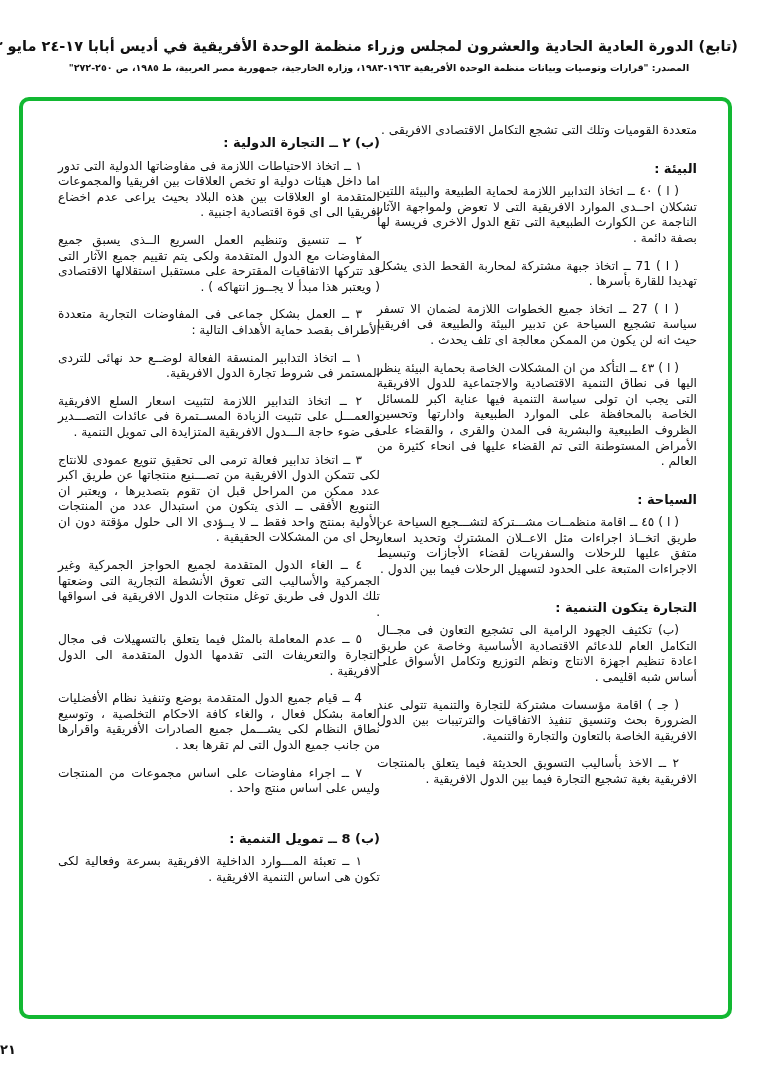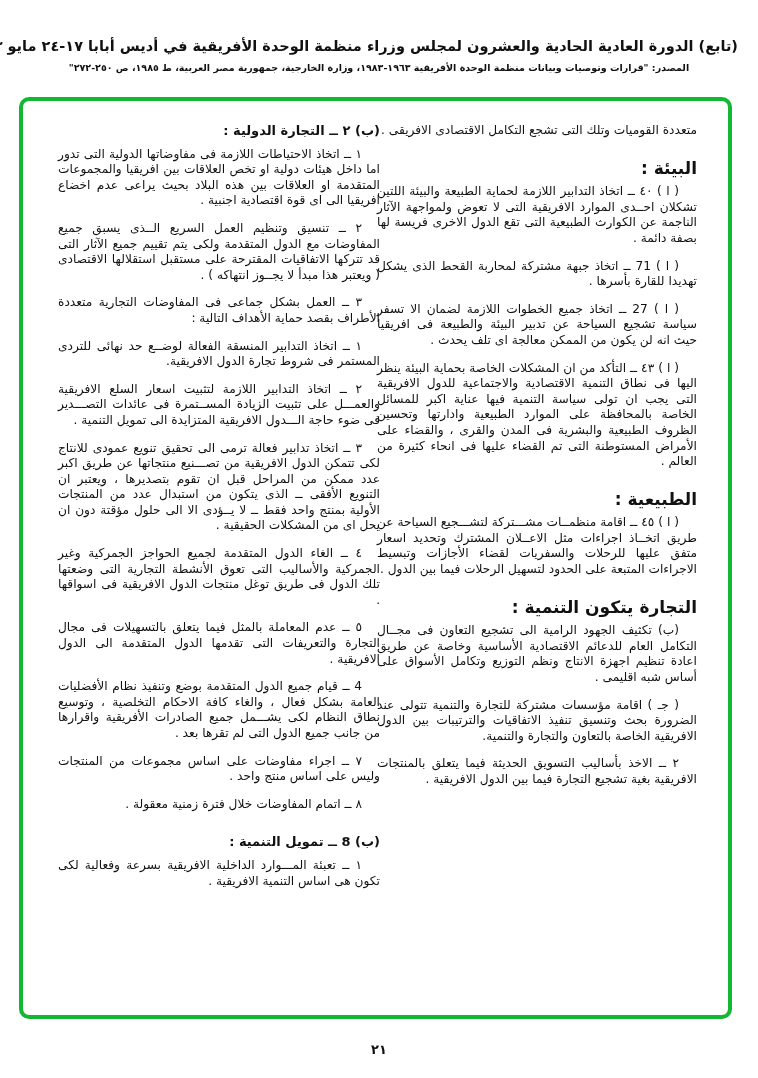--- a/index.html
+++ b/index.html
@@ -6,26 +6,26 @@
   body { width: 758px; height: 1078px; position: relative; overflow: hidden;
          font-family: "DejaVu Sans", sans-serif; color: #111; }
   .header { position: absolute; top: 36px; left: 20px; right: 20px; direction: rtl; text-align: center; }
   .title { font-weight: bold; font-size: 14.5px; line-height: 20px; white-space: nowrap; }
   .source { font-weight: bold; font-size: 9.5px; line-height: 16px; margin-top: 4px; white-space: nowrap; }
   .frame { position: absolute; left: 19px; top: 97px; width: 713px; height: 922px;
            border: 4px solid #12b832; border-radius: 10px; box-sizing: border-box; }
   .col { position: absolute; top: 22px; direction: rtl; text-align: justify; font-size: 12.2px; line-height: 15.6px; }
   .col.right { right: 31px; width: 320px; }
   .col.left { right: 348px; width: 322px; }
-  .heading { font-weight: bold; font-size: 17px; margin: 0 0 8px 0; }
-  .subheading { font-weight: bold; font-size: 13px; margin: 0 0 8px 0; }
+  .heading { font-weight: bold; font-size: 13px; margin: 0 0 8px 0; }
+  .subheading { font-weight: bold; font-size: 13px; margin: 12px 0 8px 0; }
   p.para { margin: 0 0 12px 0; text-indent: 18px; text-align-last: right; }
   p.para.noindent { text-indent: 0; }
   .gap { height: 10px; }
-  .page-num { position: absolute; top: 1042px; left: 0; right: 0; text-align: center;
+  .page-num { position: absolute; top: 1042px; left: 0; right: 0; text-align: left;
               font-weight: bold; font-size: 13px; direction: rtl; }
 </style>
 </head>
 <body>
 
 <div class="header">
   <div class="title">(تابع) الدورة العادية الحادية والعشرون لمجلس وزراء منظمة الوحدة الأفريقية في أديس أبابا ١٧-٢٤ مايو ١٩٧٣</div>
   <div class="source">المصدر: "قرارات وتوصيات وبيانات منظمة الوحدة الأفريقية ١٩٦٣-١٩٨٣، وزارة الخارجية، جمهورية مصر العربية، ط ١٩٨٥، ص ٢٥٠-٢٧٢"</div>
 </div>
 
@@ -35,21 +35,21 @@
     <p class="para noindent">متعددة القوميات وتلك التى تشجع التكامل الاقتصادى الافريقى .</p>
     <div class="gap"></div>
 
     <div class="heading">البيئة :</div>
     <p class="para">( ا ) ٤٠ ــ اتخاذ التدابير اللازمة لحماية الطبيعة والبيئة اللتين تشكلان احــدى الموارد الافريقية التى لا تعوض ولمواجهة الآثار الناجمة عن الكوارث الطبيعية التى تقع الدول الاخرى فريسة لها بصفة دائمة .</p>
     <p class="para">( ا ) 71 ــ اتخاذ جبهة مشتركة لمحاربة القحط الذى يشكل تهديدا للقارة بأسرها .</p>
     <p class="para">( ا ) 27 ــ اتخاذ جميع الخطوات اللازمة لضمان الا تسفر سياسة تشجيع السياحة عن تدبير البيئة والطبيعة فى افريقيا حيث انه لن يكون من الممكن معالجة اى تلف يحدث .</p>
     <p class="para">( ا ) ٤٣ ــ التأكد من ان المشكلات الخاصة بحماية البيئة ينظر اليها فى نطاق التنمية الاقتصادية والاجتماعية للدول الافريقية التى يجب ان تولى سياسة التنمية فيها عناية اكبر للمسائل الخاصة بالمحافظة على الموارد الطبيعية وادارتها وتحسين الظروف الطبيعية والبشرية فى المدن والقرى ، والقضاء على الأمراض المستوطنة التى تم القضاء عليها فى انحاء كثيرة من العالم .</p>
     <div class="gap"></div>
 
-    <div class="heading">الطبيعية :</div>
+    <div class="heading">السياحة :</div>
     <p class="para">( ا ) ٤٥ ــ اقامة منظمــات مشـــتركة لتشـــجيع السياحة عن طريق اتخــاذ اجراءات مثل الاعــلان المشترك وتحديد اسعار متفق عليها للرحلات والسفريات لقضاء الأجازات وتبسيط الاجراءات المتبعة على الحدود لتسهيل الرحلات فيما بين الدول .</p>
     <div class="gap"></div>
 
     <div class="heading">التجارة يتكون التنمية :</div>
     <p class="para">(ب) تكثيف الجهود الرامية الى تشجيع التعاون فى مجــال التكامل العام للدعائم الاقتصادية الأساسية وخاصة عن طريق اعادة تنظيم اجهزة الانتاج ونظم التوزيع وتكامل الأسواق على أساس شبه اقليمى .</p>
     <p class="para">( جـ ) اقامة مؤسسات مشتركة للتجارة والتنمية تتولى عند الضرورة بحث وتنسيق تنفيذ الاتفاقيات والترتيبات بين الدول الافريقية الخاصة بالتعاون والتجارة والتنمية.</p>
     <p class="para">٢ ــ الاخذ بأساليب التسويق الحديثة فيما يتعلق بالمنتجات الافريقية بغية تشجيع التجارة فيما بين الدول الافريقية .</p>
   </div>
 
   <div class="col left">
@@ -57,21 +57,20 @@
     <p class="para">١ ــ اتخاذ الاحتياطات اللازمة فى مفاوضاتها الدولية التى تدور اما داخل هيئات دولية او تخص العلاقات بين افريقيا والمجموعات المتقدمة او العلاقات بين هذه البلاد بحيث يراعى عدم اخضاع افريقيا الى اى قوة اقتصادية اجنبية .</p>
     <p class="para">٢ ــ تنسيق وتنظيم العمل السريع الــذى يسبق جميع المفاوضات مع الدول المتقدمة ولكى يتم تقييم جميع الآثار التى قد تتركها الاتفاقيات المقترحة على مستقبل استقلالها الاقتصادى ( ويعتبر هذا مبدأ لا يجــوز انتهاكه ) .</p>
     <p class="para">٣ ــ العمل بشكل جماعى فى المفاوضات التجارية متعددة الأطراف بقصد حماية الأهداف التالية :</p>
     <p class="para">١ ــ اتخاذ التدابير المنسقة الفعالة لوضــع حد نهائى للتردى المستمر فى شروط تجارة الدول الافريقية.</p>
     <p class="para">٢ ــ اتخاذ التدابير اللازمة لتثبيت اسعار السلع الافريقية والعمـــل على تثبيت الزيادة المســتمرة فى عائدات التصـــدير فى ضوء حاجة الـــدول الافريقية المتزايدة الى تمويل التنمية .</p>
     <p class="para">٣ ــ اتخاذ تدابير فعالة ترمى الى تحقيق تنويع عمودى للانتاج لكى تتمكن الدول الافريقية من تصـــنيع منتجاتها عن طريق اكبر عدد ممكن من المراحل قبل ان تقوم بتصديرها ، ويعتبر ان التنويع الأفقى ــ الذى يتكون من استبدال عدد من المنتجات الأولية بمنتج واحد فقط ــ لا يــؤدى الا الى حلول مؤقتة دون ان يحل اى من المشكلات الحقيقية .</p>
     <p class="para">٤ ــ الغاء الدول المتقدمة لجميع الحواجز الجمركية وغير الجمركية والأساليب التى تعوق الأنشطة التجارية التى وضعتها تلك الدول فى طريق توغل منتجات الدول الافريقية فى اسواقها .</p>
     <p class="para">٥ ــ عدم المعاملة بالمثل فيما يتعلق بالتسهيلات فى مجال التجارة والتعريفات التى تقدمها الدول المتقدمة الى الدول الافريقية .</p>
     <p class="para">4 ــ قيام جميع الدول المتقدمة بوضع وتنفيذ نظام الأفضليات العامة بشكل فعال ، والغاء كافة الاحكام التخلصية ، وتوسيع نطاق النظام لكى يشـــمل جميع الصادرات الأفريقية واقرارها من جانب جميع الدول التى لم تقرها بعد .</p>
     <p class="para">٧ ــ اجراء مفاوضات على اساس مجموعات من المنتجات وليس على اساس منتج واحد .</p>
-    <p class="para">٨ ــ اتمام المفاوضات خلال فترة زمنية معقولة .</p>
     <div class="gap"></div>
 
     <div class="subheading">(ب) 8 ــ تمويل التنمية :</div>
     <p class="para">١ ــ تعبئة المـــوارد الداخلية الافريقية بسرعة وفعالية لكى تكون هى اساس التنمية الافريقية .</p>
   </div>
 
 </div>
 
 <div class="page-num">٢١</div>
 

